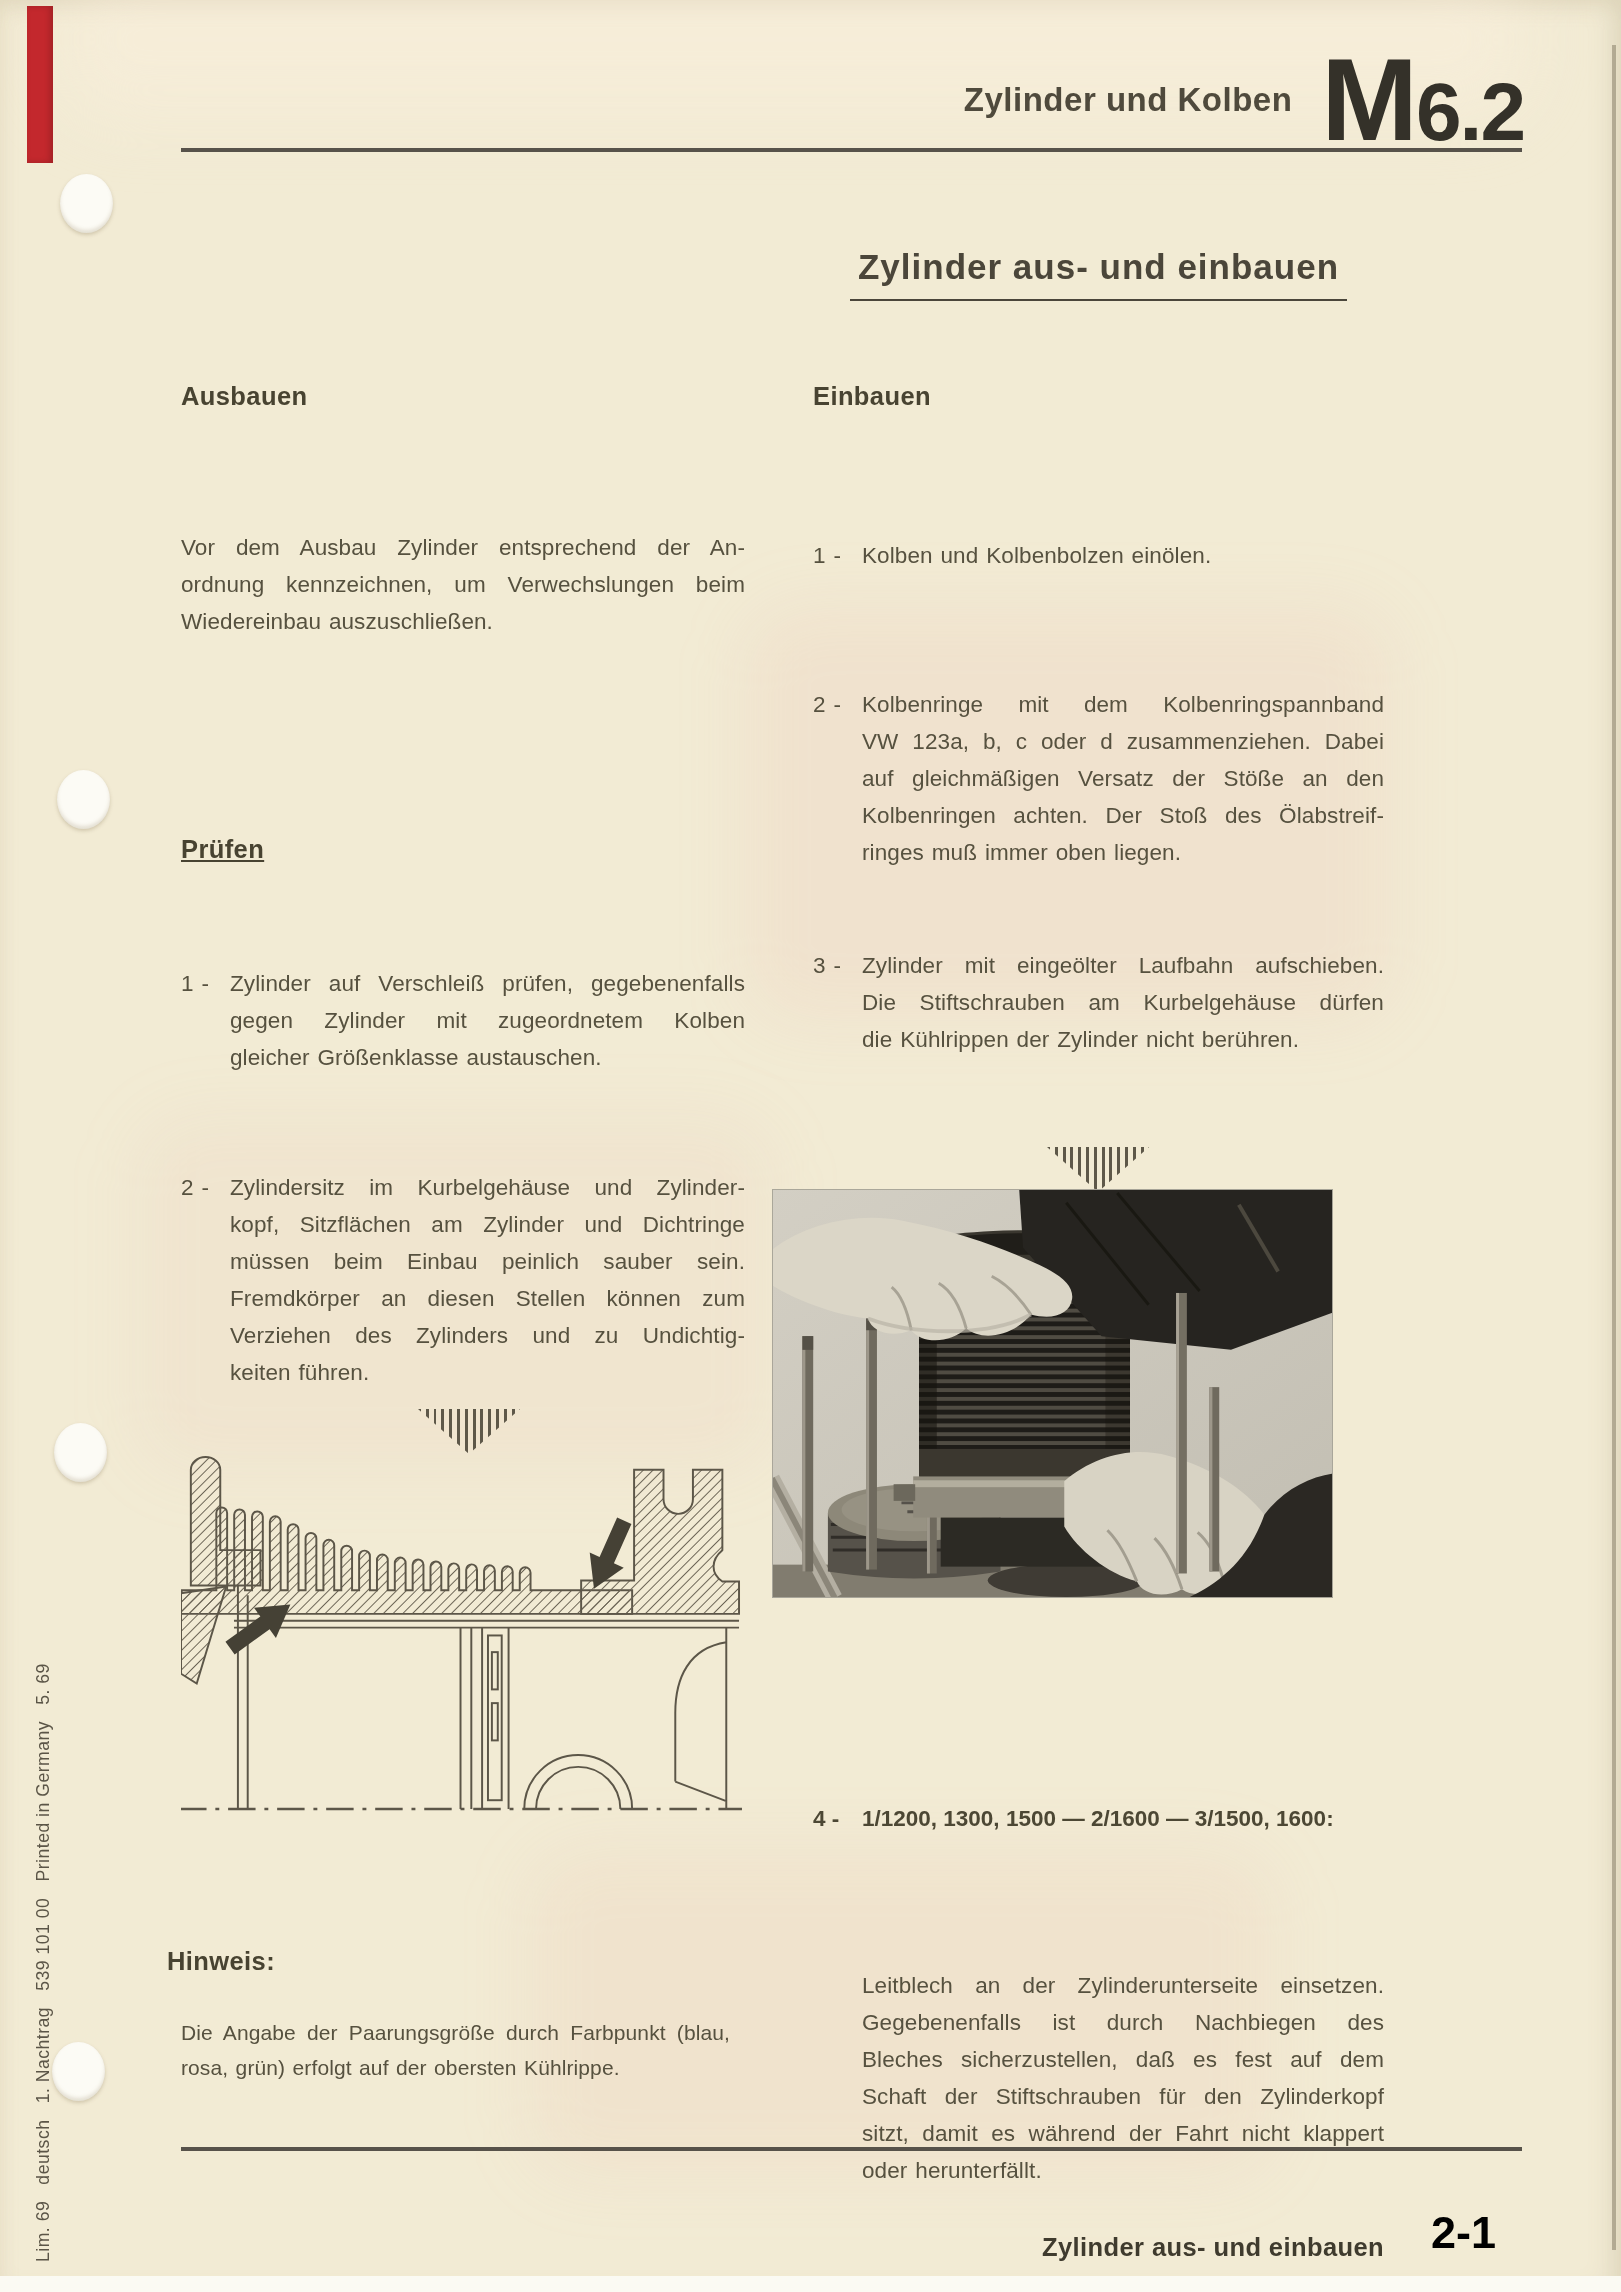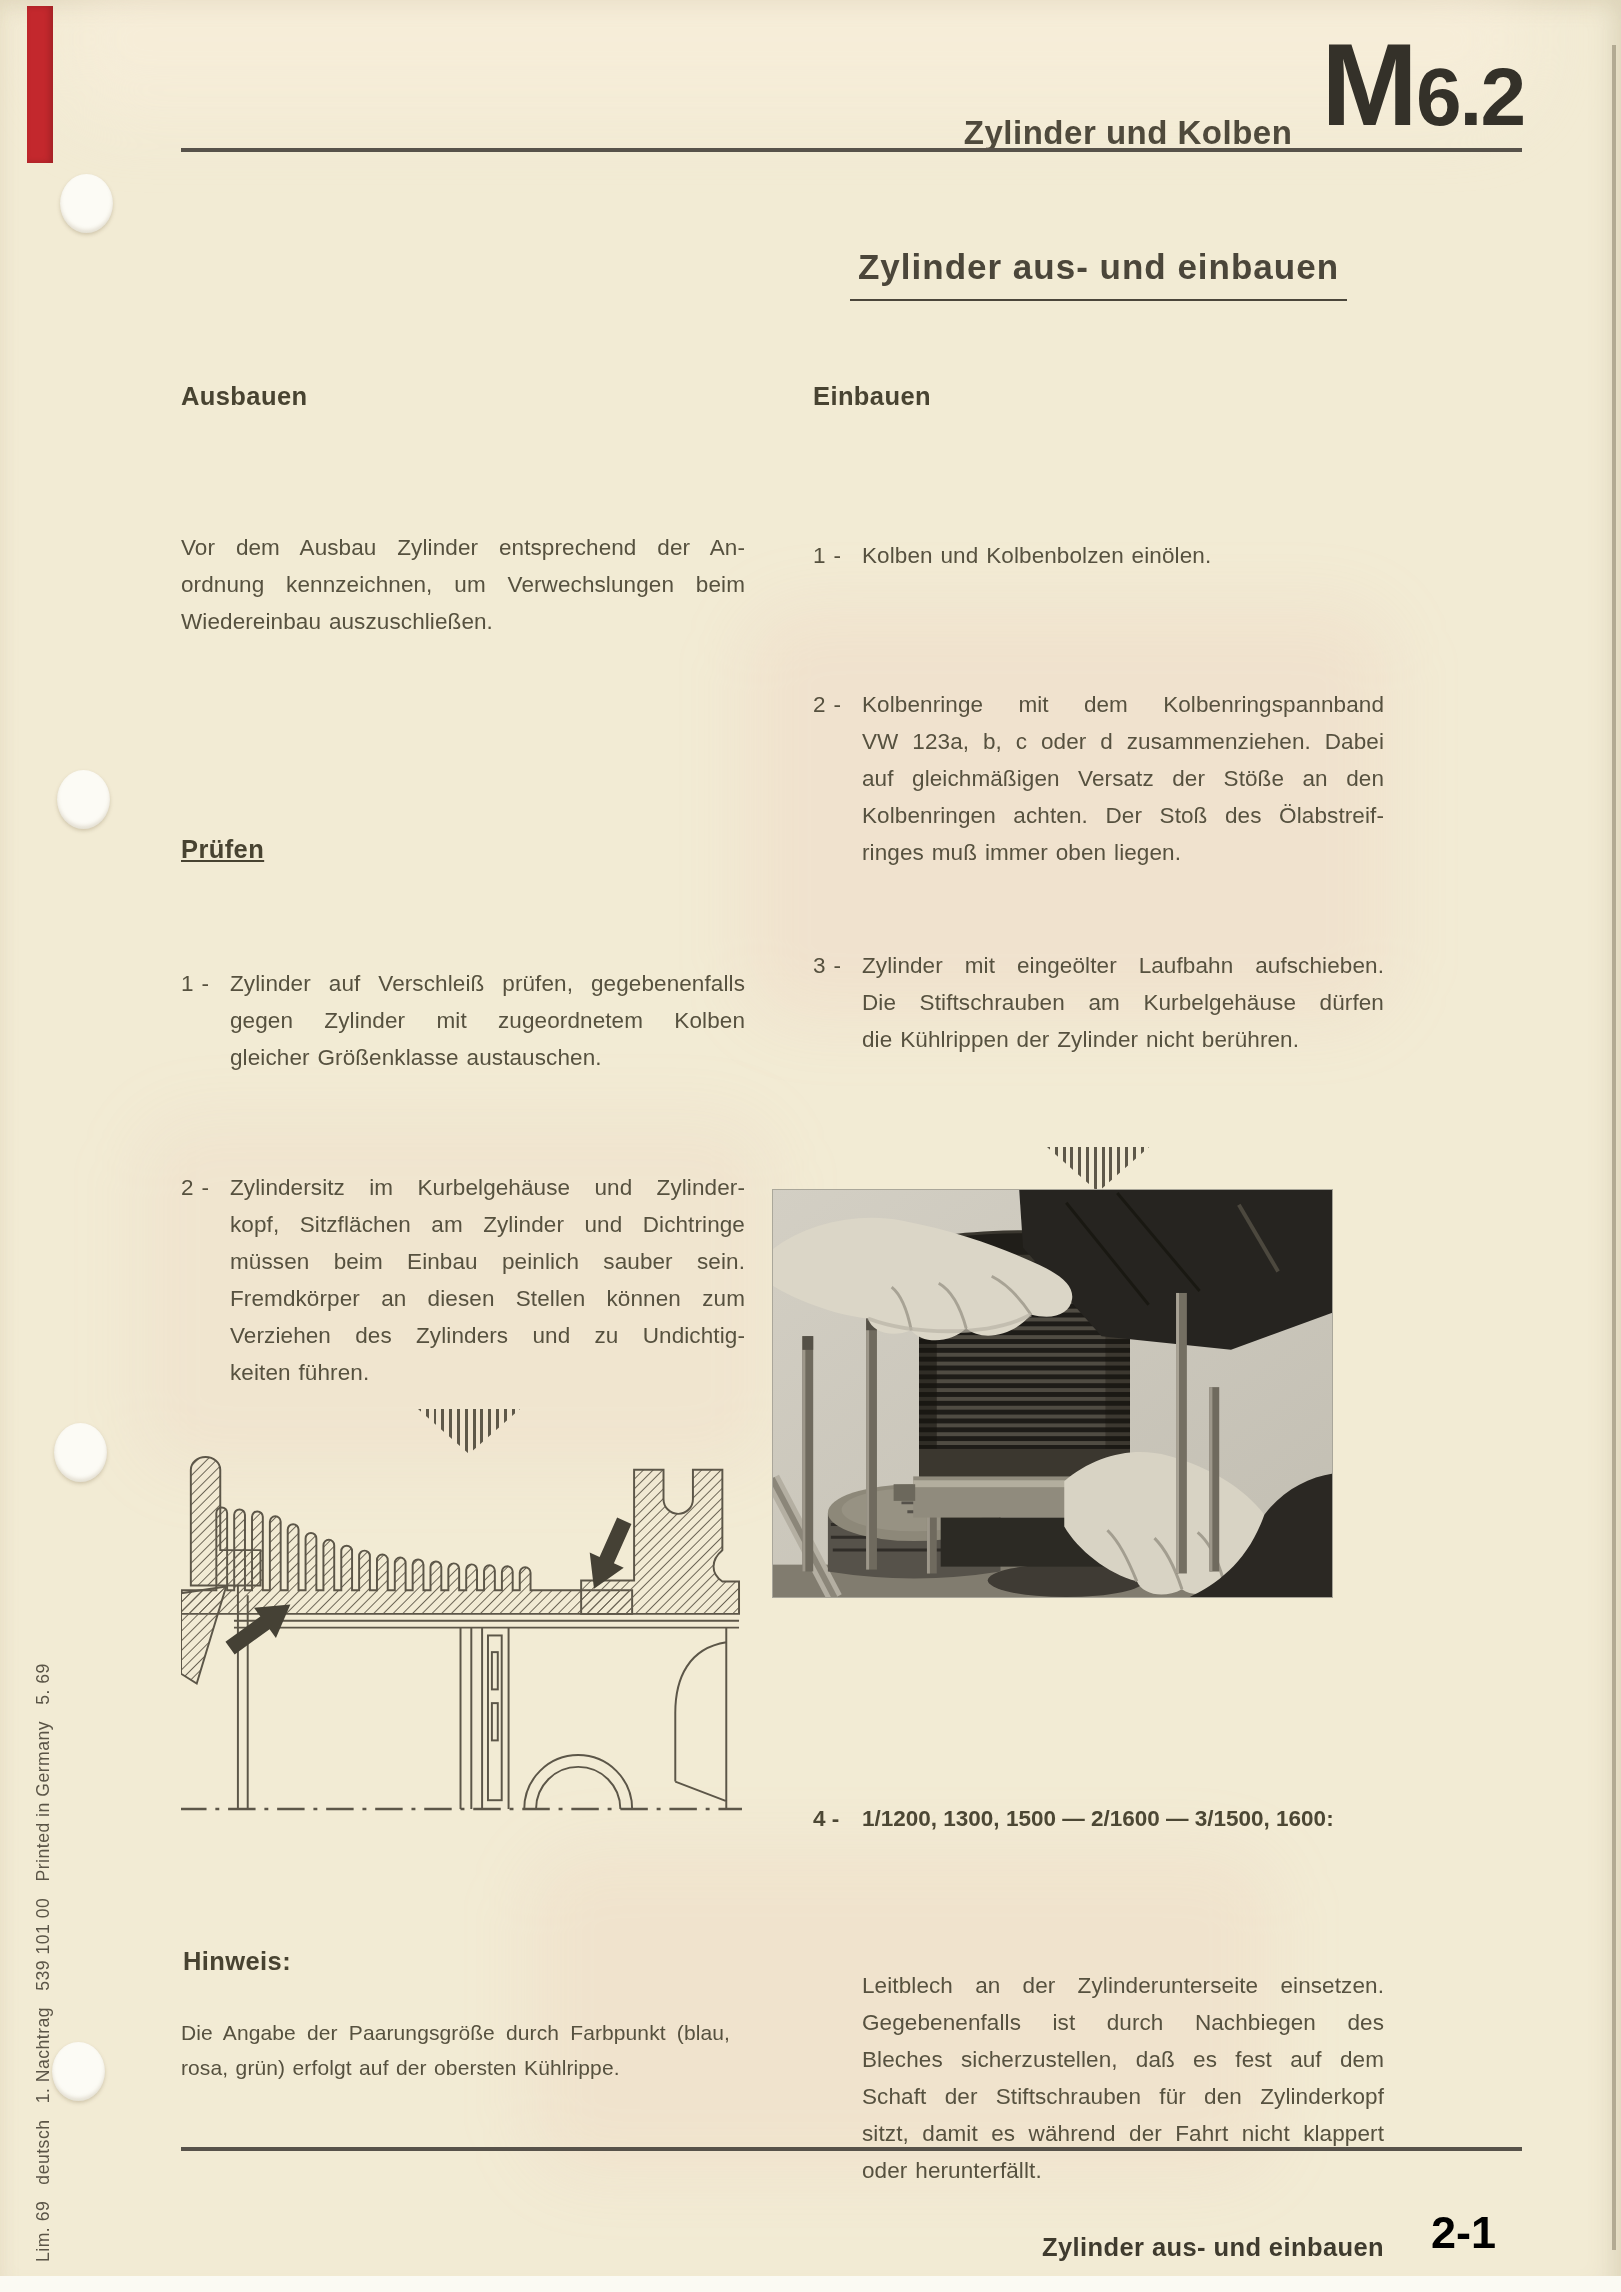--- a/index.html
+++ b/index.html
@@ -5,21 +5,21 @@
   html,body{margin:0;padding:0;background:#8a8578;}
   .page{position:relative;width:1621px;height:2293px;background:#f2ebd4;overflow:hidden;
         font-family:"Liberation Sans", sans-serif;color:#56513f;
         box-shadow:inset -9.8px 0 25.5px rgba(130,118,85,.14), inset 0 7.8px 17.6px rgba(220,205,170,.25);}
   .tint{position:absolute;filter:blur(33px);border-radius:59px;pointer-events:none;}
   .edge-tab{position:absolute;left:27.4px;top:5.9px;width:25.5px;height:157px;background:#c3282d;
             box-shadow:inset -2.9px 0 5.9px rgba(0,0,0,.18);}
   .hole{position:absolute;width:53px;height:59px;border-radius:50%;background:#fcfbf5;
         box-shadow:0 2px 3.9px rgba(135,120,85,.30), inset 0 -2.9px 3.9px rgba(160,145,110,.25);}
   .rule{position:absolute;height:3.9px;background:#57524a;}
-  .hdr{position:absolute;top:18px;left:784px;width:740px;display:flex;align-items:flex-end;
+  .hdr{position:absolute;top:33px;left:784px;width:740px;display:flex;align-items:center;
        justify-content:flex-end;gap:29px;}
   .hdr-label{font-size:33px;font-weight:600;color:#4f4a3c;letter-spacing:0.5px;}
   .code{white-space:nowrap;color:#343129;font-weight:bold;letter-spacing:-2px;}
   .code-letter{font-size:116px;}
   .code-num{font-size:82px;margin-top:38px;}
   .title-wrap{position:absolute;left:813px;top:247px;width:571px;text-align:center;}
   .title{display:inline-block;font-size:35px;font-weight:600;color:#4b463a;letter-spacing:1px;
          border-bottom:2.9px solid #4b463a;padding:0 7.8px 11.8px 7.8px;white-space:nowrap;}
   .h2{position:absolute;font-size:25.5px;font-weight:bold;color:#484331;letter-spacing:0.4px;}
   .para{position:absolute;font-size:22.5px;line-height:37px;letter-spacing:0.1px;word-spacing:1.5px;}
@@ -239,21 +239,21 @@
     <div class="body">
         <div class="tline">Leitblech an der Zylinderunterseite einsetzen.</div>
         <div class="tline">Gegebenenfalls ist durch Nachbiegen des</div>
         <div class="tline">Bleches sicherzustellen, daß es fest auf dem</div>
         <div class="tline">Schaft der Stiftschrauben für den Zylinderkopf</div>
         <div class="tline">sitzt, damit es während der Fahrt nicht klappert</div>
         <div class="tline tlast">oder herunterfällt.</div>
       </div>
   </div>
 
-  <div class="h2" style="left:183px;top:1947px;text-align:right;">Hinweis:</div>
+  <div class="h2" style="left:167px;top:1947px;text-align:right;">Hinweis:</div>
   <div class="para note-text lh36" style="left:181px;top:2015px;width:549px;">
       <div class="tline">Die Angabe der Paarungsgröße durch Farbpunkt (blau,</div>
       <div class="tline tlast">rosa, grün) erfolgt auf der obersten Kühlrippe.</div>
     </div>
 
   <div class="rule" style="left:181px;top:2147px;width:1341px;"></div>
   <div class="footer-label">Zylinder aus- und einbauen</div>
   <div class="page-num">2-1</div>
 
   <div class="spine">Lim. 69   deutsch   1. Nachtrag   539 101 00   Printed in Germany   5. 69</div>

